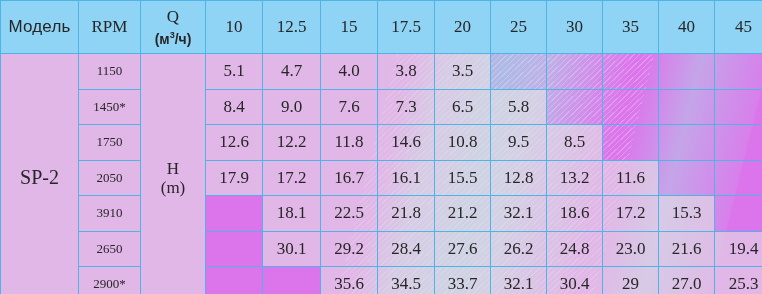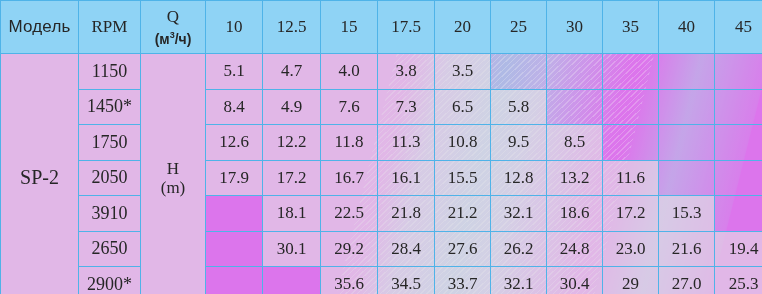--- a/index.html
+++ b/index.html
@@ -132,21 +132,21 @@
   tbody td {
     background: rgba(227,227,227,0.72);
     height: 34.5px;
     font-size: 17px;
   }
   td.model-cell {
     font-size: 20px;
     background: rgba(227,227,227,0.72);
   }
   td.rpm-cell {
-    font-size: 18px;
+    font-size: 13px;
   }
   td.h-cell {
     font-size: 17px;
     line-height: 19px;
   }
   td.h-cell .h-letter { display: block; }
   td.h-cell .h-units  { display: block; }
   td.empty {
     background: rgba(227,227,227,0.30);
   }
@@ -217,37 +217,37 @@
         <td class="empty"></td>
         <td class="empty"></td>
         <td class="empty"></td>
         <td class="empty"></td>
         <td class="empty"></td>
       </tr>
 
       <tr>
         <td class="rpm-cell">1450*</td>
         <td>8.4</td>
-        <td>4.9</td>
+        <td>9.0</td>
         <td>7.6</td>
         <td>7.3</td>
         <td>6.5</td>
         <td>5.8</td>
         <td class="empty"></td>
         <td class="empty"></td>
         <td class="empty"></td>
         <td class="empty"></td>
       </tr>
 
       <tr>
         <td class="rpm-cell">1750</td>
         <td>12.6</td>
         <td>12.2</td>
         <td>11.8</td>
-        <td>11.3</td>
+        <td>14.6</td>
         <td>10.8</td>
         <td>9.5</td>
         <td>8.5</td>
         <td class="empty"></td>
         <td class="empty"></td>
         <td class="empty"></td>
       </tr>
 
       <tr>
         <td class="rpm-cell">2050</td>

